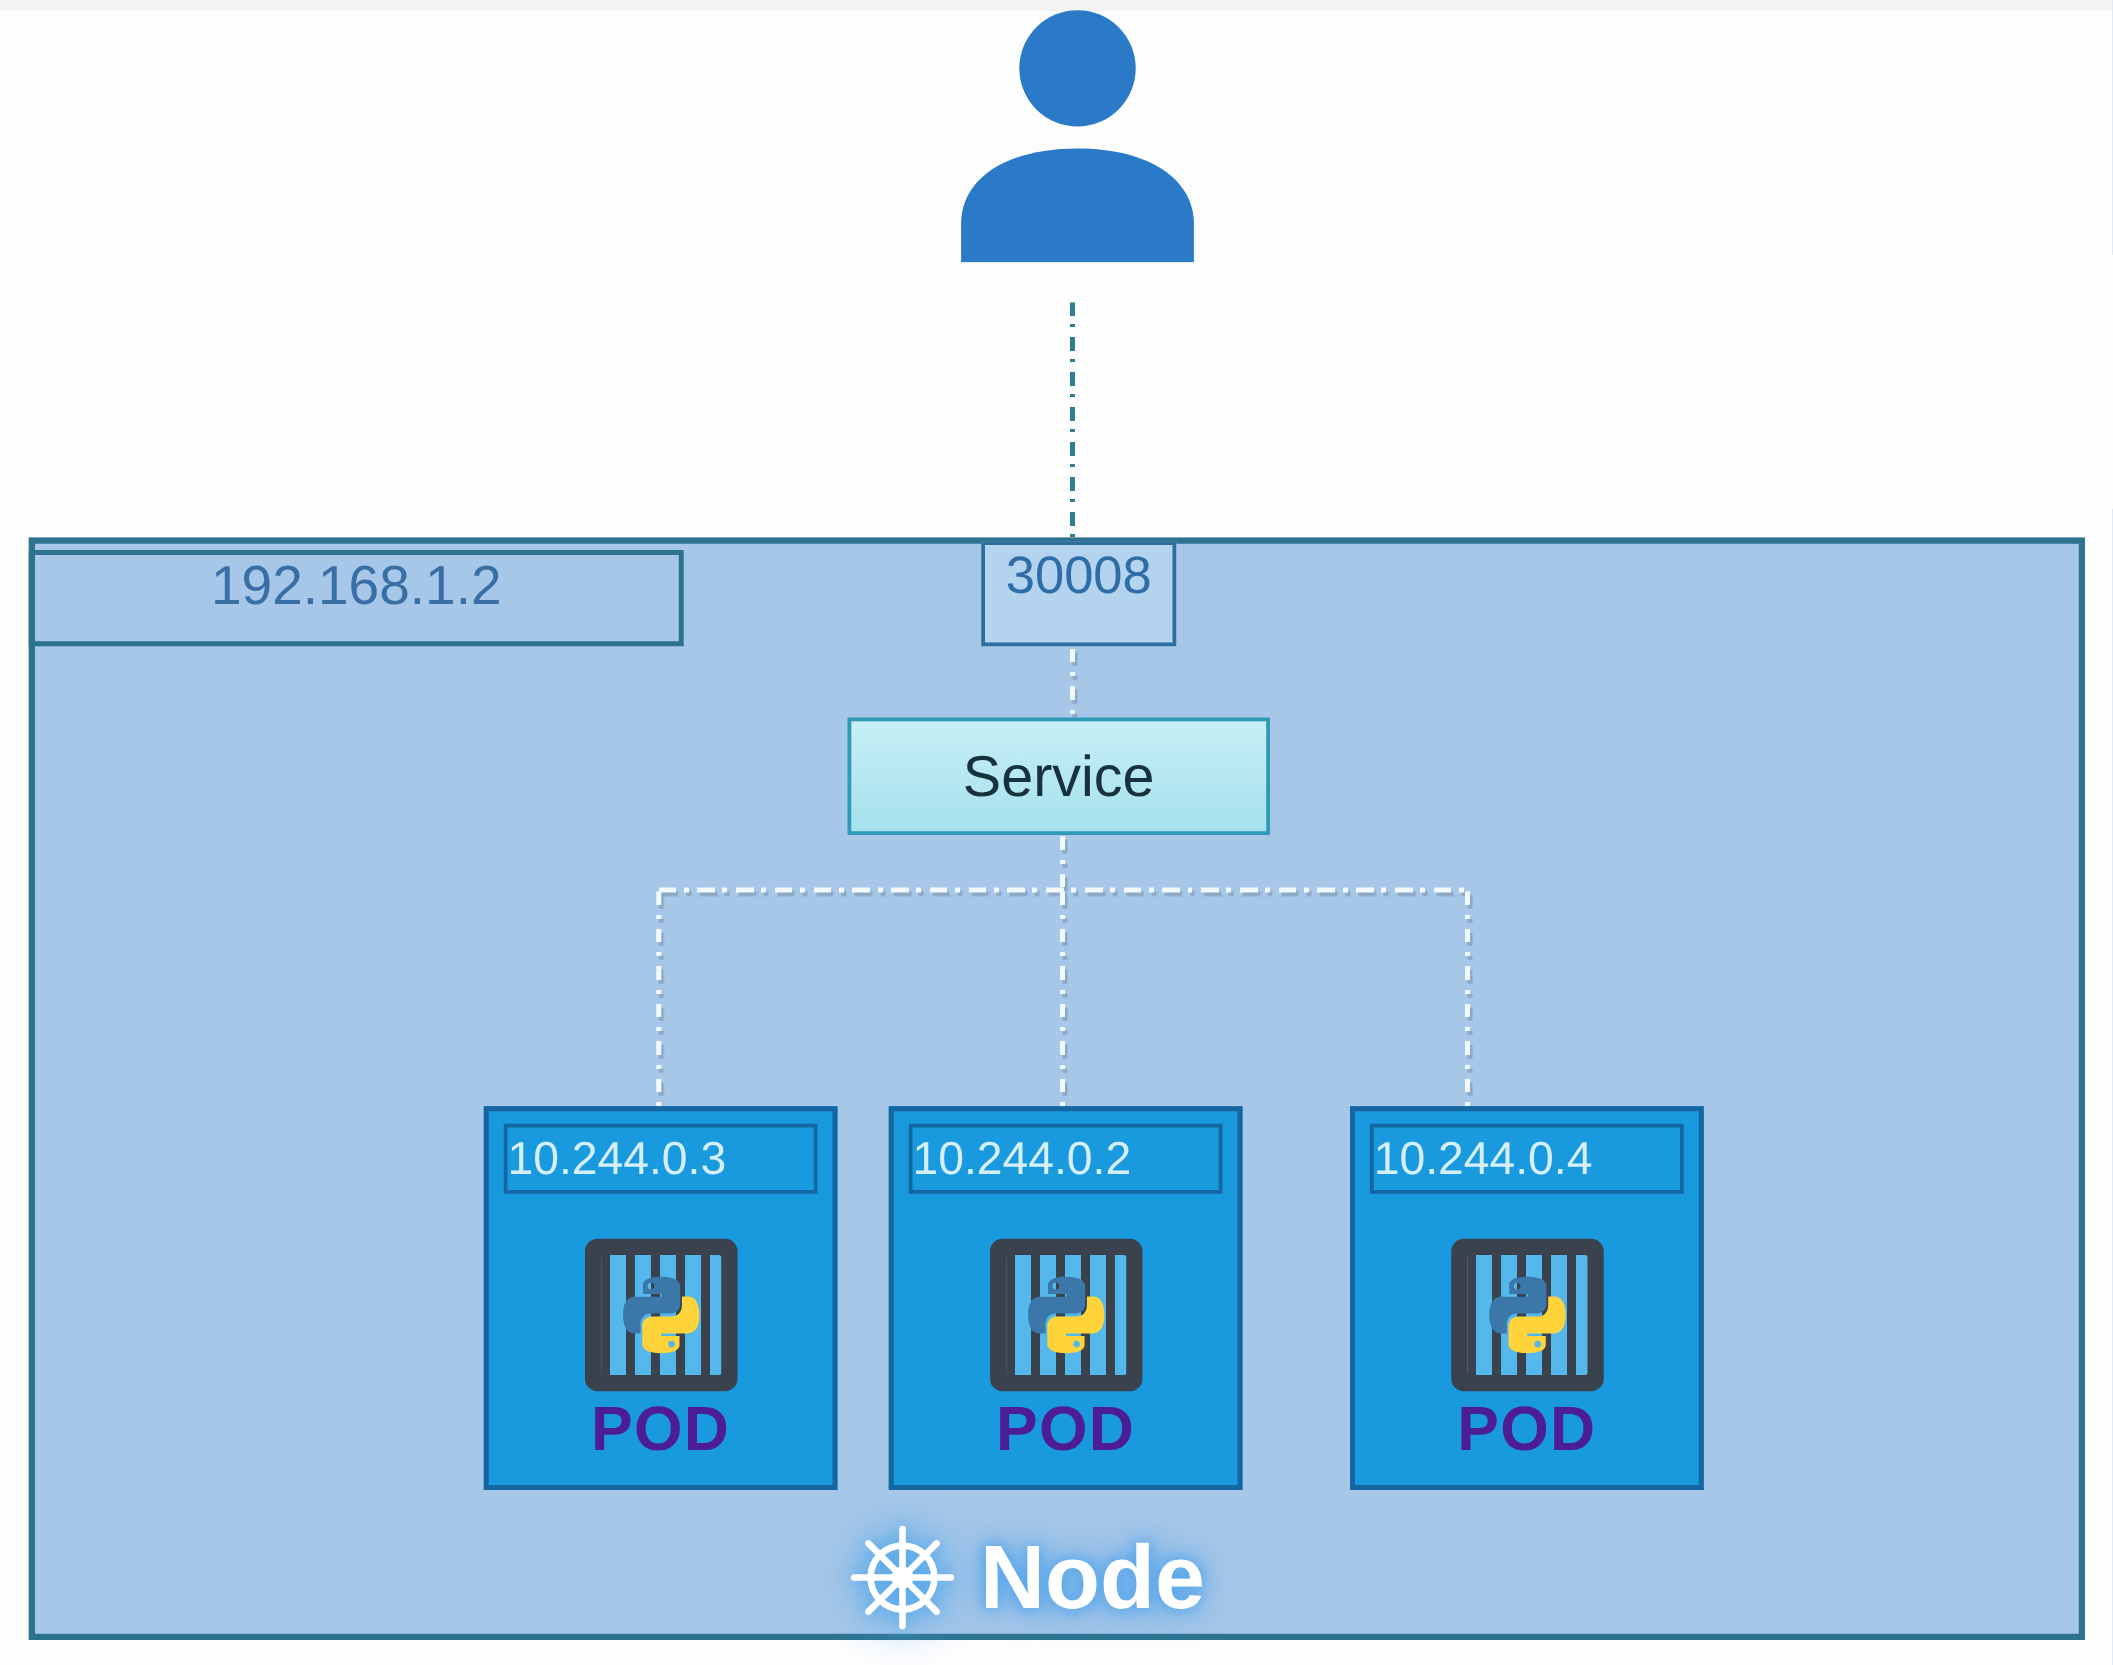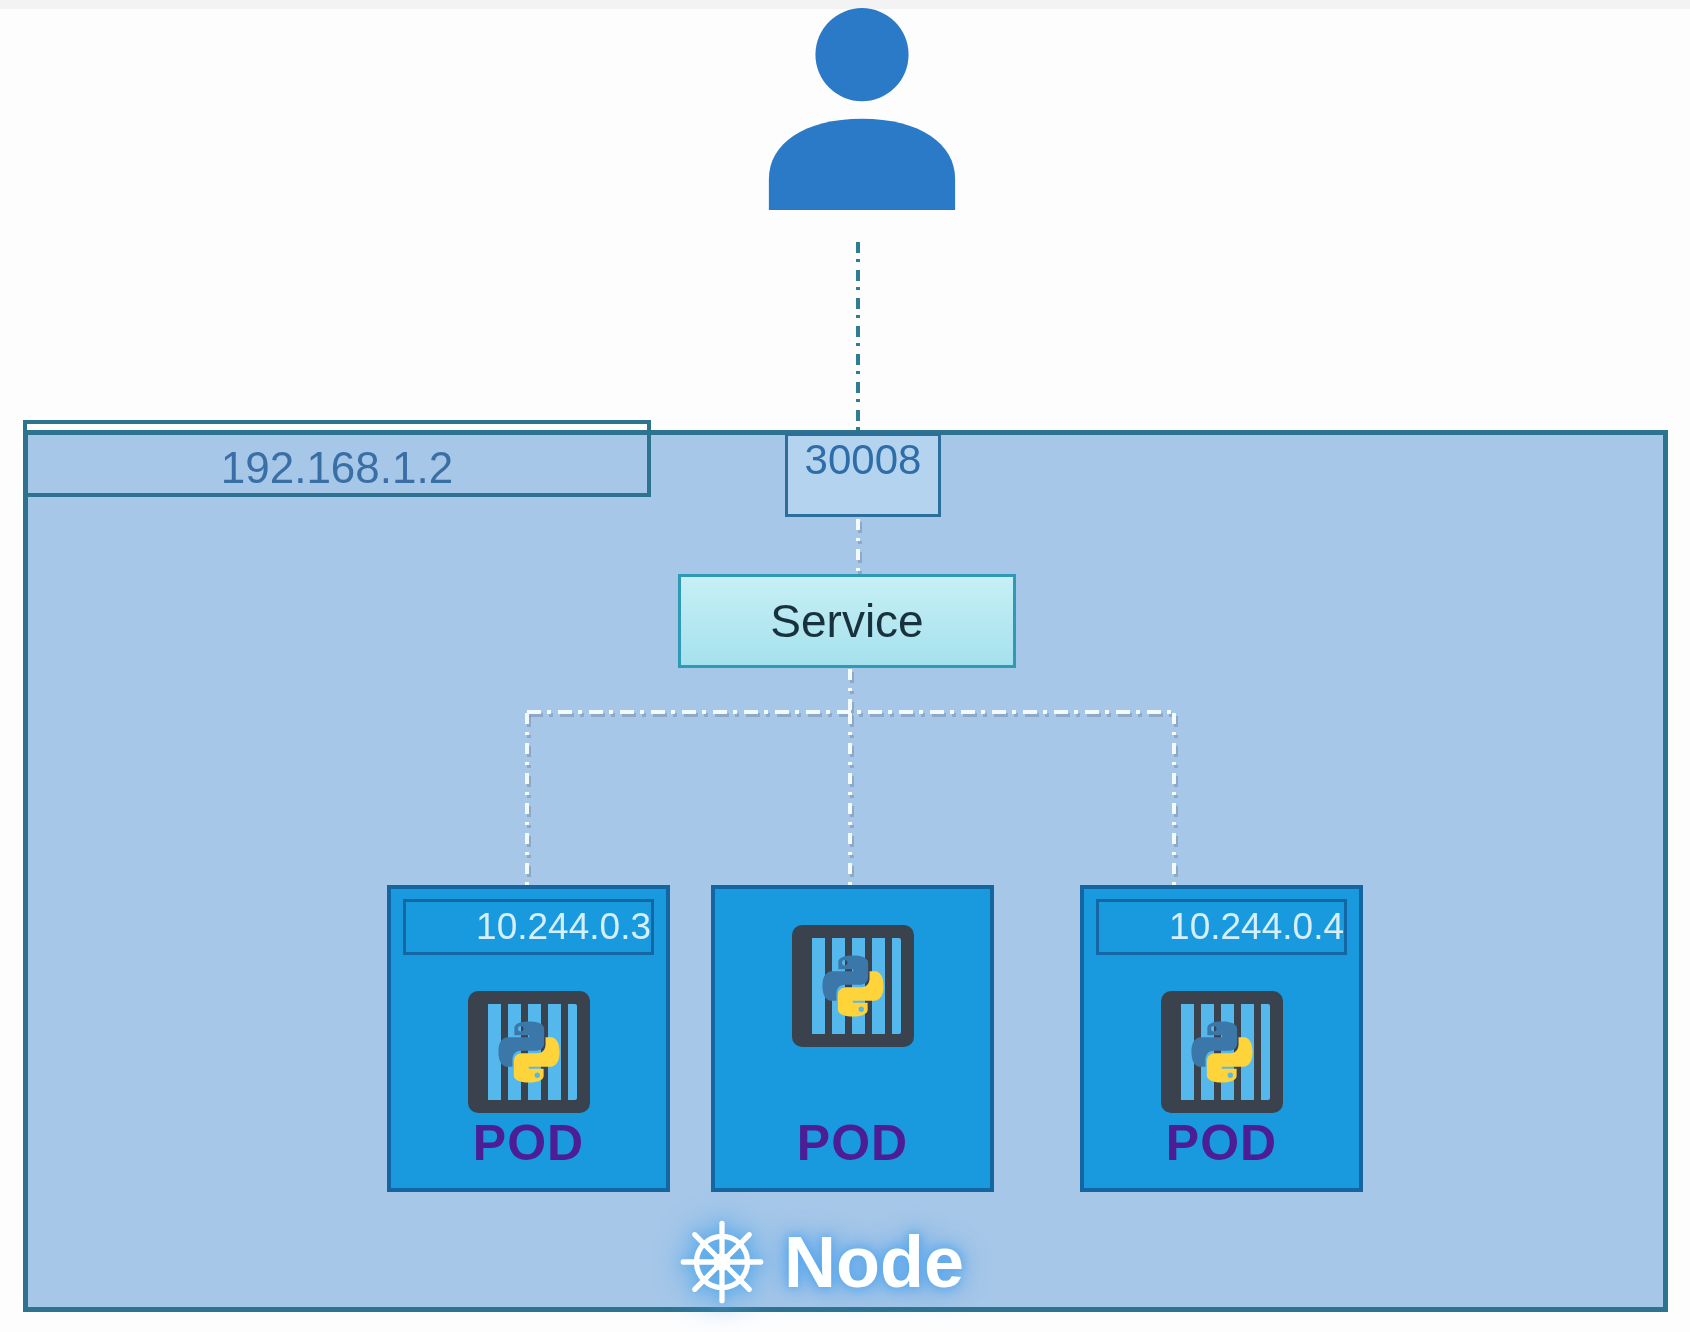--- a/index.html
+++ b/index.html
@@ -27,22 +27,22 @@
     background:repeating-linear-gradient(90deg,#f3fafd 0 14px, transparent 14px 20px, #f3fafd 20px 24px, transparent 24px 31px);
     filter:drop-shadow(2px 3px 0 rgba(104,126,148,0.40));
   }
 
   
   .node-box {
     position:absolute; left:23px; top:430px; width:1645px; height:882px;
     background:#a6c7e8; border:5px solid #2d7390;
   }
   .node-ip-box {
-    position:absolute; left:23px; top:420px; width:628px; height:77px;
-    border:4px solid #2d7390; display:flex; align-items:flex-end; justify-content:center;
+    position:absolute; left:23px; top:440px; width:524px; height:77px;
+    border:4px solid #2d7390; display:flex; align-items:flex-start; justify-content:center;
     color:#3a6fa6; font-size:44px;
   }
   .node-port-box {
     position:absolute; left:785px; top:433px; width:156px; height:84px;
     border:3px solid #2c6e9c; background:#b3d3ee;
     display:flex; align-items:flex-start; justify-content:center;
     color:#2f6da8; font-size:42px;
   }
 
   
@@ -56,21 +56,21 @@
 
   
   .pod {
     position:absolute; top:885px; width:283px; height:307px;
     background:#1a9ade; border:4px solid #1566a0;
     display:flex; flex-direction:column; align-items:center;
   }
   .pod.p1 { left:387px; } .pod.p2 { left:711px; } .pod.p3 { left:1036px;margin-left:44px; }
   .pod-ip {
     margin-top:10px; width:251px; height:56px;
-    border:3px solid #1467a3; display:flex; align-items:center; justify-content:flex-end;
+    border:3px solid #1467a3; display:flex; align-items:center; justify-content:flex-start;
     color:#d5effd; font-size:37px;
   }
   .container-icon {
     position:relative; margin-top:36px; width:122px; height:122px;
     background:#39424d; border-radius:10px;
   }
   .container-bars {
     position:absolute; left:13px; top:13px; right:13px; bottom:13px;
     background:#55b8ed; border-radius:2px;
   }
@@ -139,20 +139,23 @@
       <div class="container-bars"></div>
       <svg class="python-logo" viewBox="0 0 110 110">
         <path fill="#3b77a8" d="M54.9 7c-24.4 0-22.9 10.6-22.9 10.6l.03 11h23.3v3.3H22.8S7 30.1 7 54.7c0 24.5 13.8 23.6 13.8 23.6h8.2V66.9s-.44-13.8 13.6-13.8h23.1s13.1.2 13.1-12.7V19.2S81 7 54.9 7zM42 14.3a4.2 4.2 0 1 1 0 8.4 4.2 4.2 0 0 1 0-8.4z"></path>
         <path fill="#ffd43b" d="M55.1 103c24.4 0 22.9-10.6 22.9-10.6l-.03-11H54.7v-3.3h32.5S103 79.9 103 55.3 89.2 31.7 89.2 31.7H81v11.4s.44 13.8-13.6 13.8H44.3s-13.1-.2-13.1 12.7v21.2S29 103 55.1 103zM68 95.7a4.2 4.2 0 1 1 0-8.4 4.2 4.2 0 0 1 0 8.4z"></path>
       </svg>
     </div>
     <div class="pod-label">POD</div>
   </div>
 
   <div class="pod p2">
+    <div class="pod-ip">
+      <span>10.244.0.2</span>
+    </div>
     <div class="container-icon">
       <div class="container-bars"></div>
       <svg class="python-logo" viewBox="0 0 110 110">
         <path fill="#3b77a8" d="M54.9 7c-24.4 0-22.9 10.6-22.9 10.6l.03 11h23.3v3.3H22.8S7 30.1 7 54.7c0 24.5 13.8 23.6 13.8 23.6h8.2V66.9s-.44-13.8 13.6-13.8h23.1s13.1.2 13.1-12.7V19.2S81 7 54.9 7zM42 14.3a4.2 4.2 0 1 1 0 8.4 4.2 4.2 0 0 1 0-8.4z"></path>
         <path fill="#ffd43b" d="M55.1 103c24.4 0 22.9-10.6 22.9-10.6l-.03-11H54.7v-3.3h32.5S103 79.9 103 55.3 89.2 31.7 89.2 31.7H81v11.4s.44 13.8-13.6 13.8H44.3s-13.1-.2-13.1 12.7v21.2S29 103 55.1 103zM68 95.7a4.2 4.2 0 1 1 0-8.4 4.2 4.2 0 0 1 0 8.4z"></path>
       </svg>
     </div>
     <div class="pod-label">POD</div>
   </div>
 

